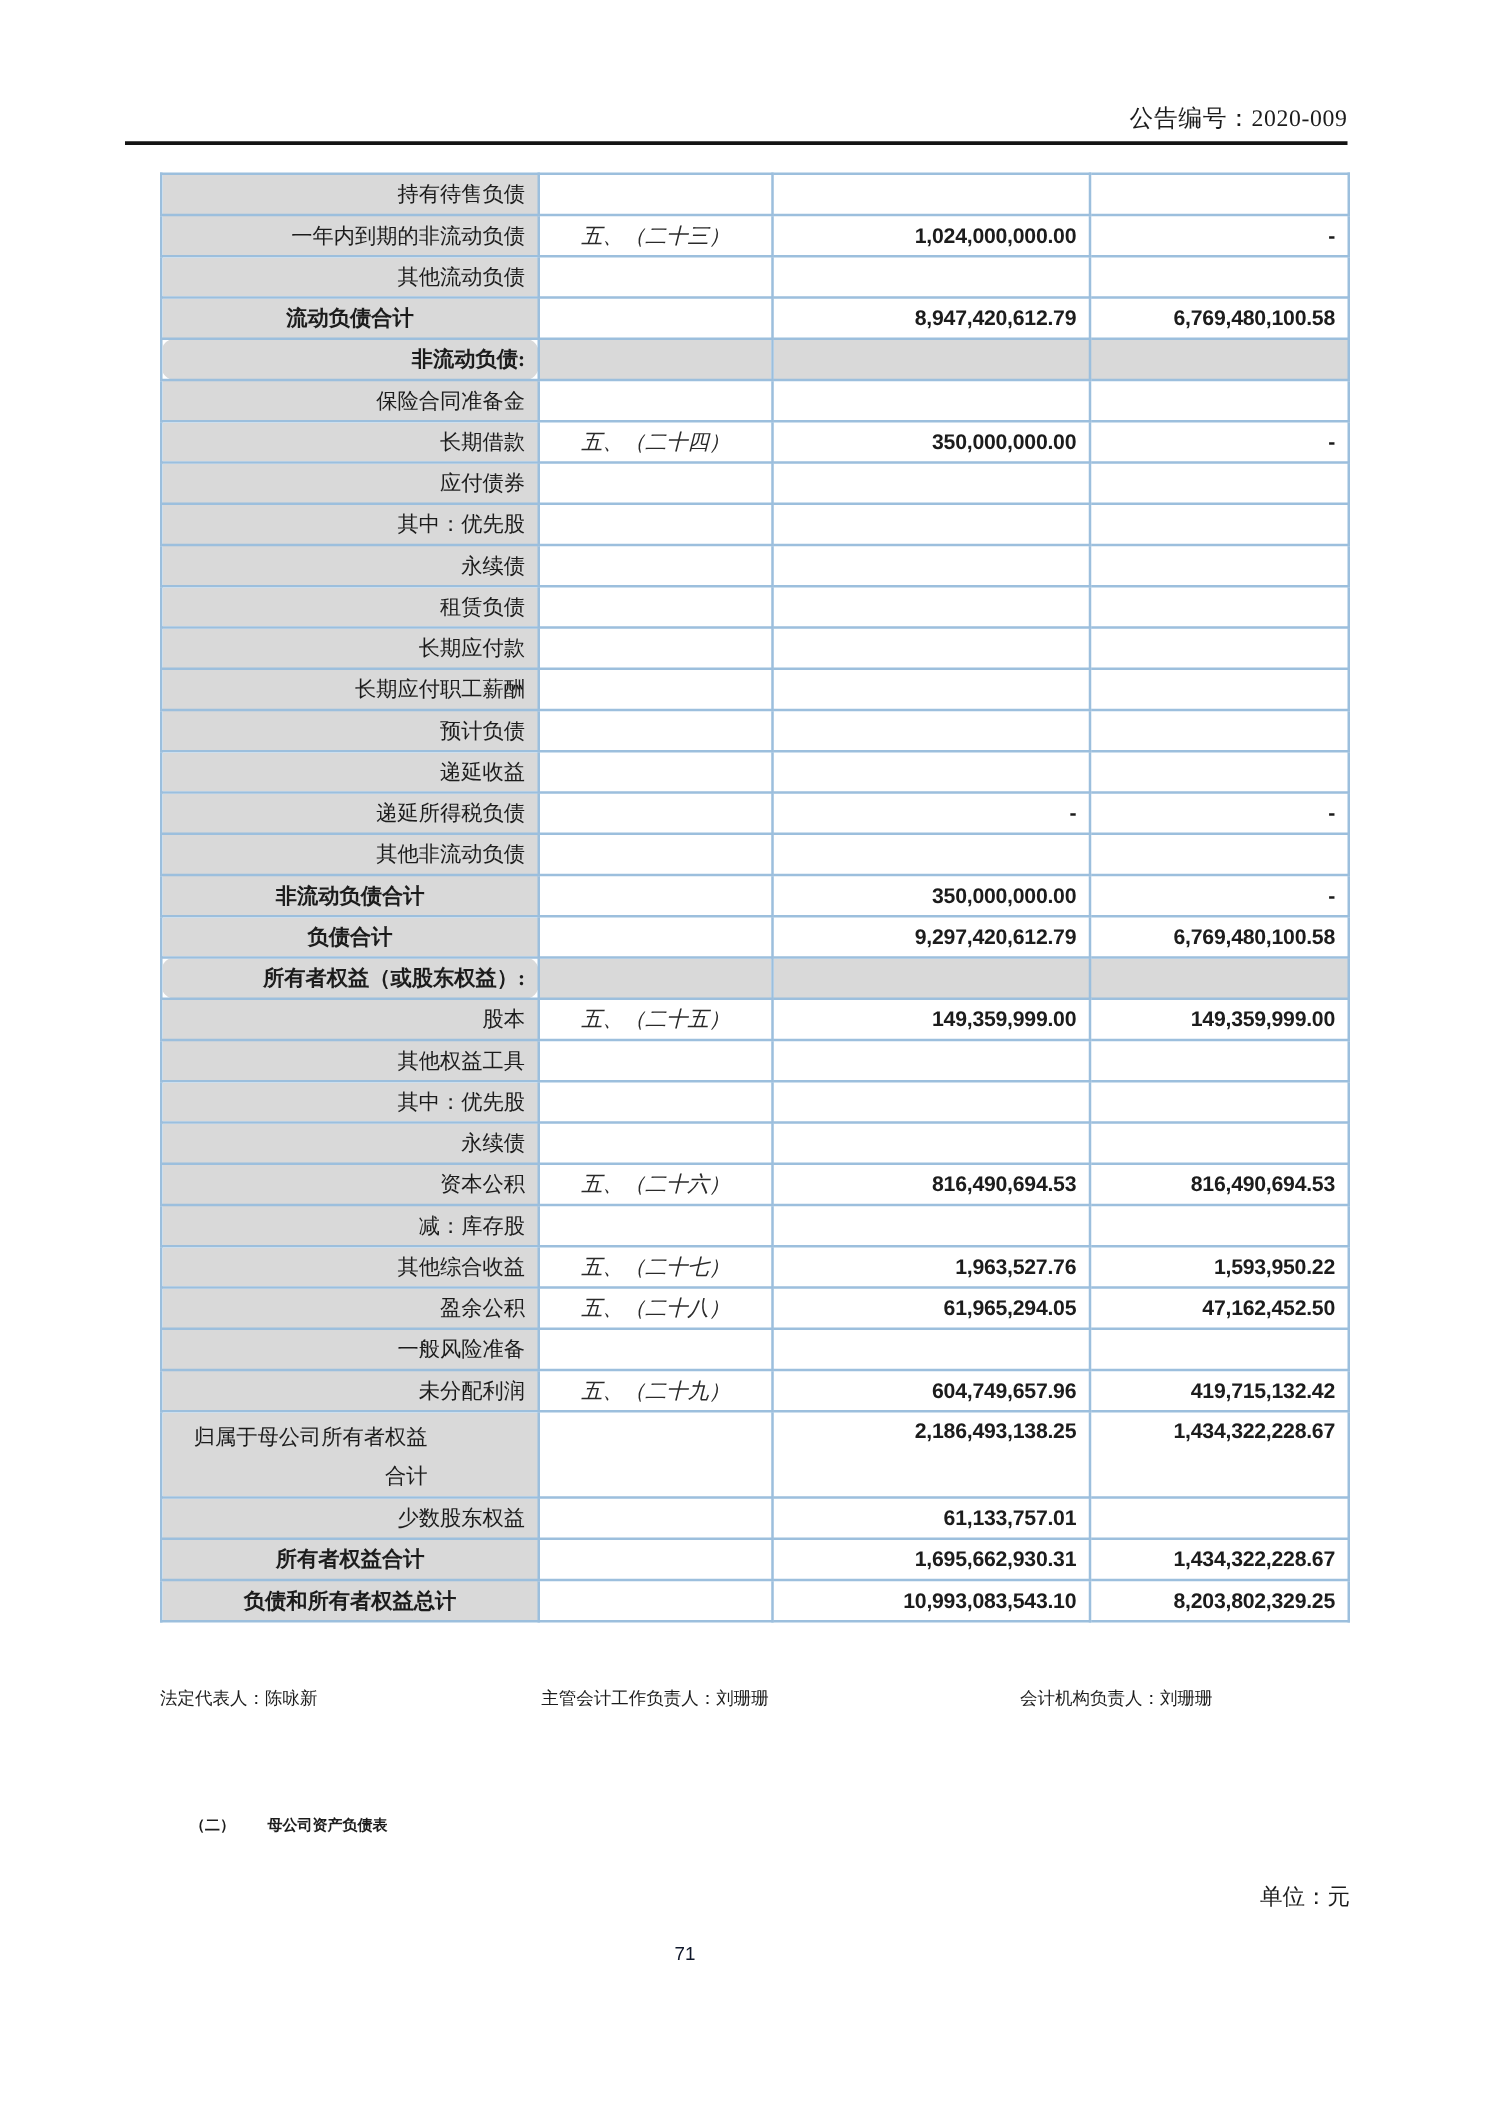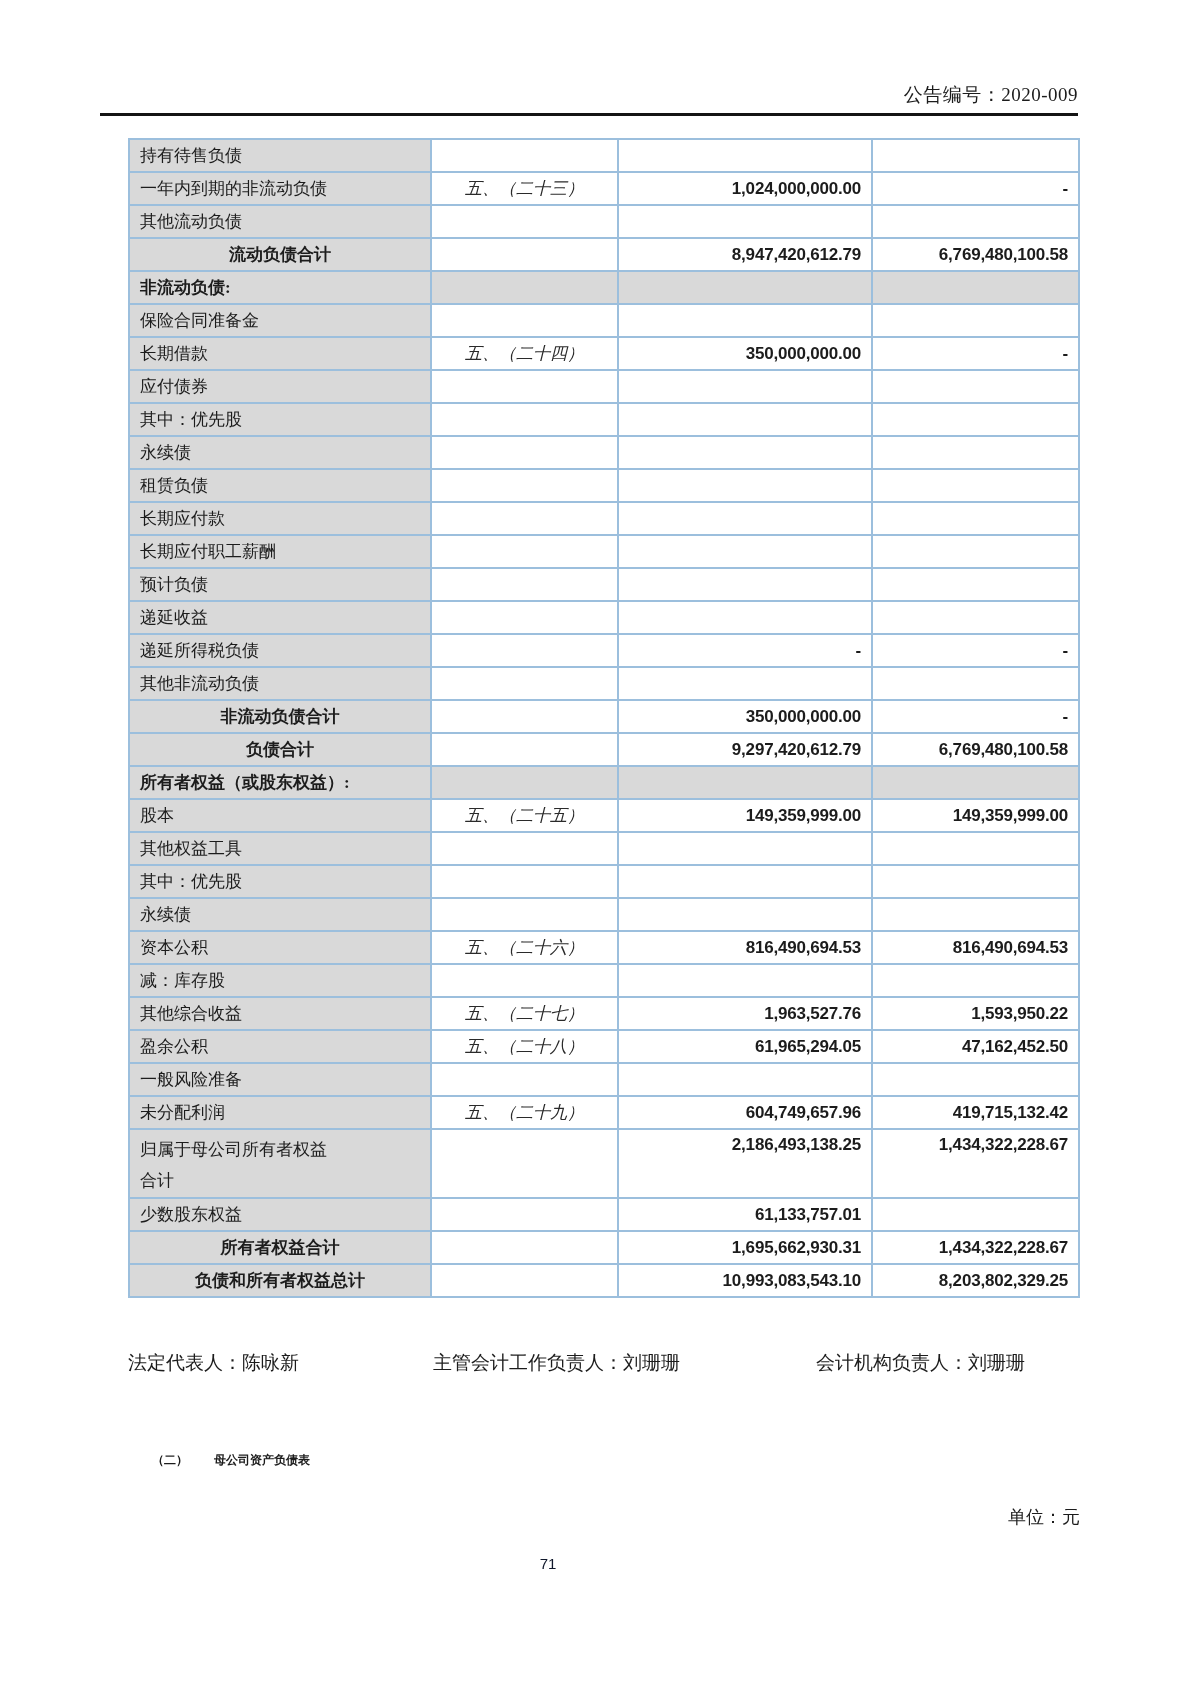--- a/index.html
+++ b/index.html
@@ -25,36 +25,36 @@
   }
   table.bs td{
     border:2px solid #9cbfdd;
     height:29px;
     padding:1px 10px;
     font-size:17px;
     vertical-align:middle;
     overflow:hidden;
     white-space:nowrap;
   }
-  td.c-label{background:#d9d9d9;text-align:left;}
+  td.c-label{background:#d9d9d9;text-align:right;}
   td.c-note{text-align:center;font-size:13px;color:#2a2a2a;font-style:italic;}
   td.c-num{
     text-align:right;
     font-family:"Liberation Sans","DejaVu Sans",sans-serif;
     font-weight:bold;font-size:17px;letter-spacing:-0.2px;
     padding-right:14px;
   }
   tr.section td{background:#d9d9d9;}
-  tr.section td.c-label{font-weight:bold;}
+  tr.section td.c-label{font-weight:bold;border-radius:11px;}
   tr.subtotal td.c-label{text-align:center;font-weight:bold;}
   td.indent{padding-left:82px;}
   tr.tall td{height:60px;vertical-align:top;padding-top:5px;}
   tr.tall td.c-label{white-space:normal;line-height:1.8;padding-right:88px;}
 
-  .signatures{position:absolute;top:1350px;left:0;width:1200px;height:24px;font-size:19px;}
+  .signatures{position:absolute;top:1350px;left:0;width:1200px;height:24px;font-size:14px;}
   .sig-1{position:absolute;left:128px;}
   .sig-2{position:absolute;left:433px;}
   .sig-3{position:absolute;left:816px;}
 
   .section-heading{position:absolute;top:1452px;left:128px;font-size:12px;font-weight:bold;margin-left:24px;}
   .section-heading .num{margin-right:26px;}
 
   .unit-label{position:absolute;top:1505px;left:780px;width:300px;text-align:right;font-size:18px;}
 
   .page-number{

